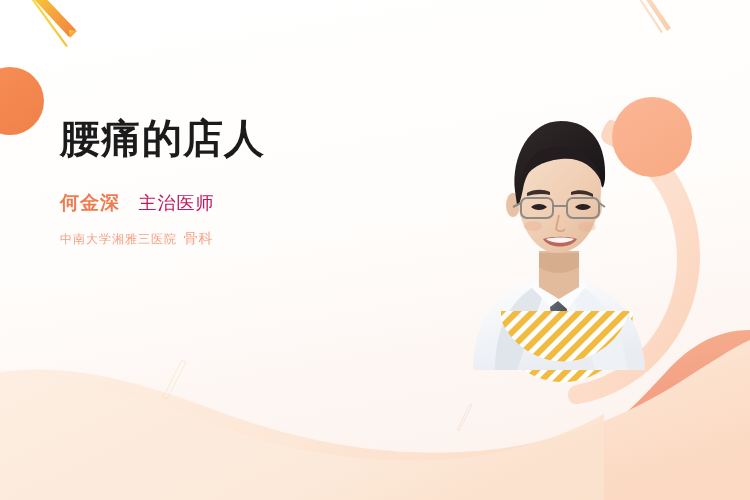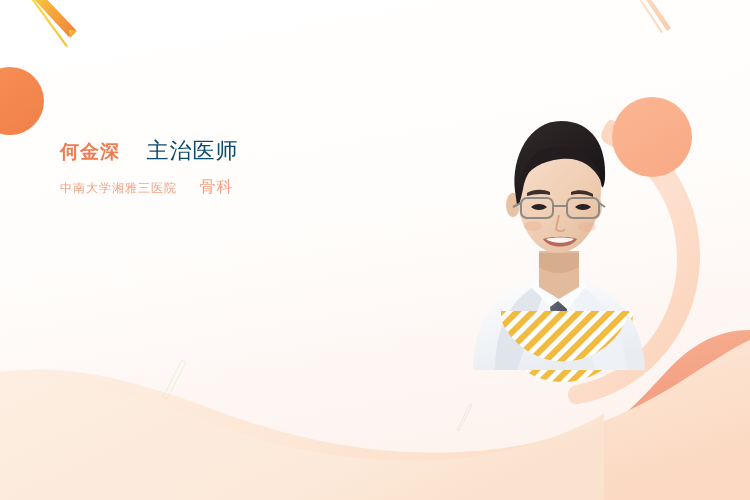--- a/index.html
+++ b/index.html
@@ -69,35 +69,35 @@
     white-space: nowrap;
     line-height: 34px;
   }
   .doc-name {
     font-size: 19px;
     font-weight: bold;
     color: #ef7b50;
     letter-spacing: 1px;
   }
   .doc-title {
-    font-size: 22px;
-    color: #0c4a6e;
-    letter-spacing: 1px;
-    margin-left: 22px;
+    font-size: 18px;
+    color: #be185d;
+    letter-spacing: 1px;
+    margin-left: 14px;
   }
   .doc-hospital {
     font-size: 12px;
     color: #f4a183;
     letter-spacing: 1px;
   }
   .doc-dept {
-    font-size: 16px;
+    font-size: 14px;
     color: #f4a183;
     letter-spacing: 1px;
-    margin-left: 18px;
+    margin-left: 2px;
   }
 </style>
 </head>
 <body>
 
 <div id="cover">
 
   <div class="bg-base"></div>
 
   <svg class="layer" viewBox="0 0 750 500" preserveAspectRatio="none">
@@ -312,20 +312,21 @@
     <path fill="url(#gradStreak)" d="M38,-10 L76,30 L69,37 L31,-4 Z"></path>
     <path fill="url(#gradStreak)" d="M69,30 L77,31 L70,38 Z"></path>
 
     <path fill="url(#gradThinYellow)" d="M30,-6 L68,46 L66,47 L28,-5 Z"></path>
 
     <path fill="url(#gradPeachStreak)" d="M646,-8 L671,28 L667,31 L642,-6 Z"></path>
     <path fill="url(#gradPeachStreak)" d="M638,-6 L663,32 L661,33 L636,-5 Z" opacity="0.75"></path>
   </svg>
 
   <div class="text-block">
+    <div class="title-line l1">腰痛的店人</div>
 
     <div class="credit">
       <div class="credit-row">
         <span class="doc-name">何金深</span>
         <span class="doc-title">主治医师</span>
       </div>
       <div class="credit-row">
         <span class="doc-hospital">中南大学湘雅三医院</span>
         <span class="doc-dept">骨科</span>
       </div>

